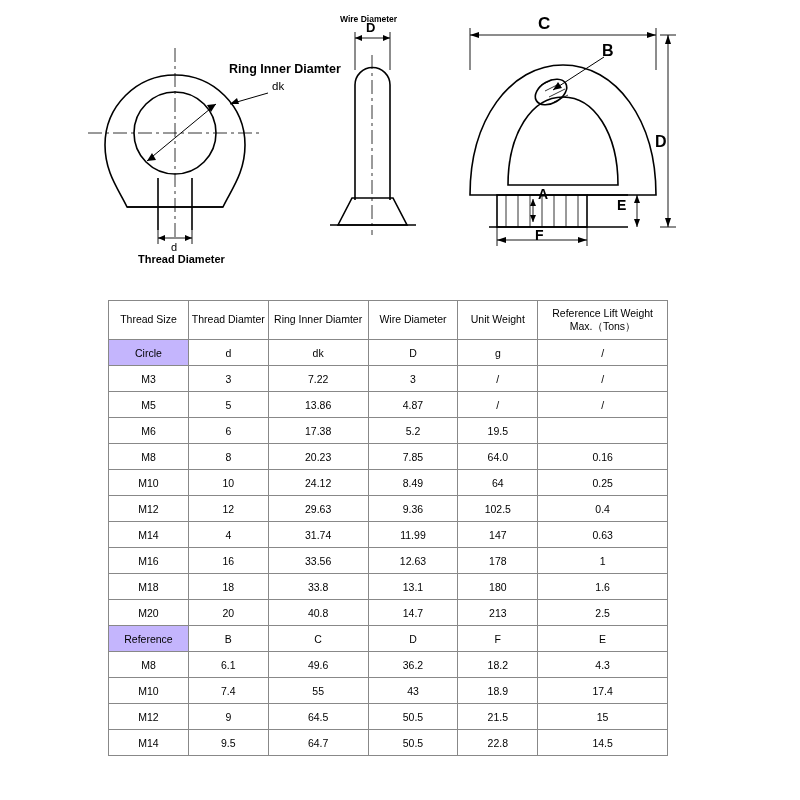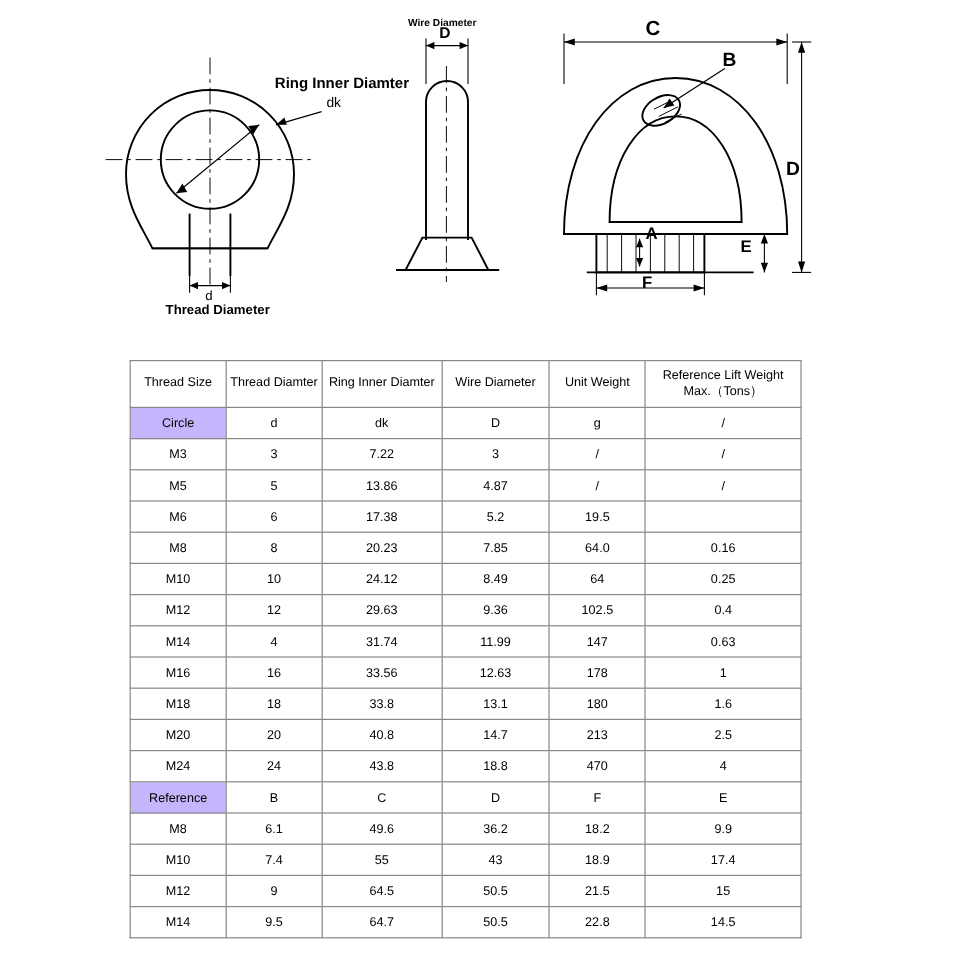--- a/index.html
+++ b/index.html
@@ -329,42 +329,34 @@
         </tr>
         <tr>
           <td>M20</td>
           <td>20</td>
           <td>40.8</td>
           <td>14.7</td>
           <td>213</td>
           <td>2.5</td>
         </tr>
         <tr>
-          <td>M24</td>
-          <td>24</td>
-          <td>43.8</td>
-          <td>18.8</td>
-          <td>470</td>
-          <td>4</td>
-        </tr>
-        <tr>
           <td class="highlight">Reference</td>
           <td>B</td>
           <td>C</td>
           <td>D</td>
           <td>F</td>
           <td>E</td>
         </tr>
         <tr>
           <td>M8</td>
           <td>6.1</td>
           <td>49.6</td>
           <td>36.2</td>
           <td>18.2</td>
-          <td>9.9</td>
+          <td>4.3</td>
         </tr>
         <tr>
           <td>M10</td>
           <td>7.4</td>
           <td>55</td>
           <td>43</td>
           <td>18.9</td>
           <td>17.4</td>
         </tr>
         <tr>

